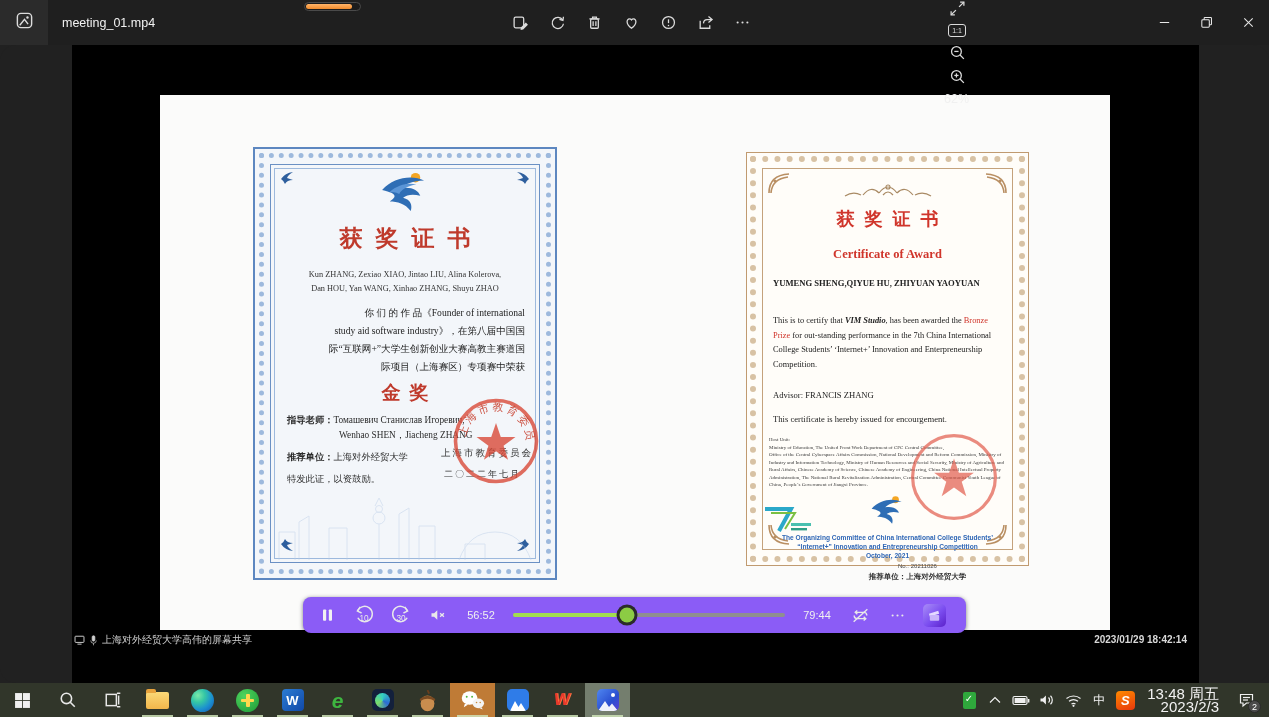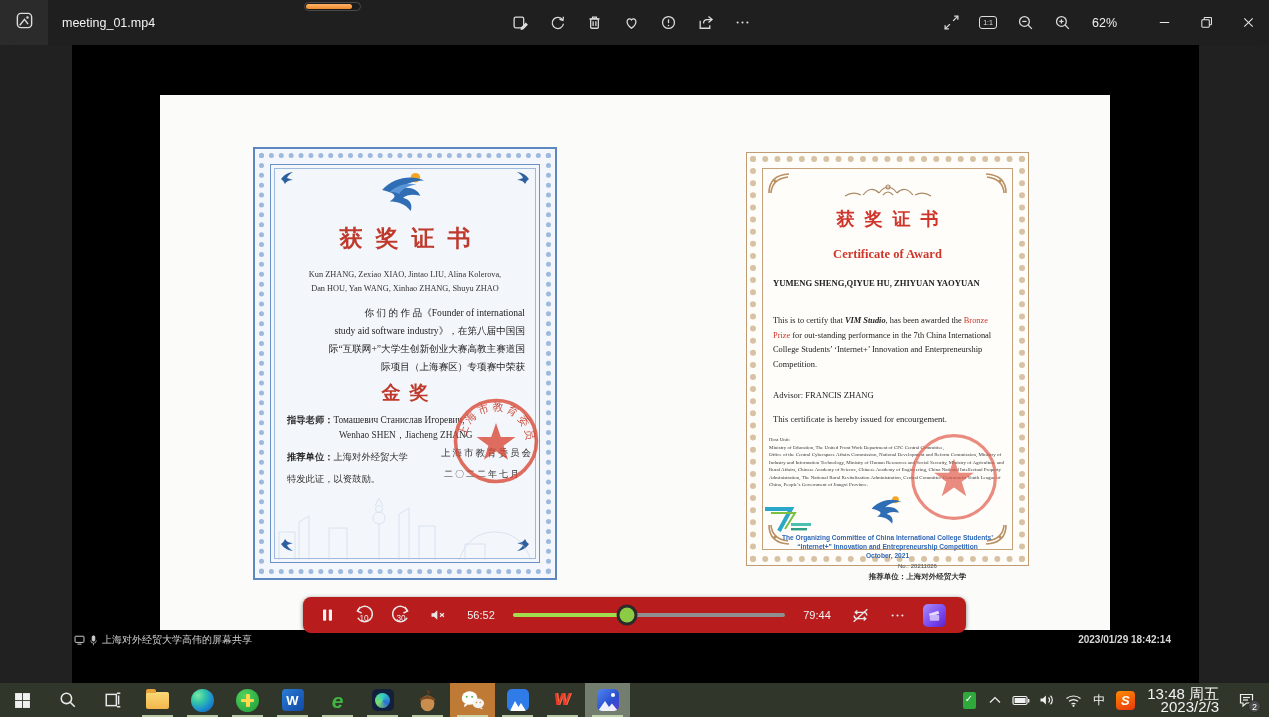--- a/index.html
+++ b/index.html
@@ -7,21 +7,21 @@
   body { font-family: "Liberation Sans", sans-serif; }
   .screen { position:relative; width:1269px; height:717px; overflow:hidden; background:#212121; }
 
   
   .titlebar { position:absolute; left:0; top:0; width:1269px; height:45px; background:#1f1f1f; z-index:30; }
   .gallery-btn { position:absolute; left:0; top:0; width:48px; height:45px; background:#2b2b2b; display:flex; align-items:center; justify-content:center; }
   .tb-title { position:absolute; left:62px; top:0; height:45px; display:flex; align-items:center; color:#f2f2f2; font-size:12.5px; }
   .capture-pill { position:absolute; left:304px; top:2px; width:57px; height:9px; background:#1c1c1c; border:1px solid #4a4a4a; border-radius:5px; overflow:hidden; }
   .capture-pill .fill { position:absolute; left:1px; top:1px; bottom:1px; width:83%; border-radius:4px; background:linear-gradient(180deg,#ffb469,#ef8a2c); }
   .tools { position:absolute; left:505px; top:0; height:45px; display:flex; align-items:center; gap:7px; }
-  .viewtools { position:absolute; left:936px; top:0; height:45px; display:flex; align-items:center; gap:7px; }
+  .viewtools { position:absolute; left:936px; top:0; height:45px; display:flex; align-items:center; gap:7px;flex-direction:column; }
   .tico { width:30px; height:30px; display:flex; align-items:center; justify-content:center; border-radius:3px; }
   .tico svg { stroke:#dcdcdc; fill:none; stroke-width:1.2; }
   .zoomlabel { color:#f0f0f0; font-size:12.5px; margin-left:8px; width:34px; }
   .winctl { position:absolute; right:0; top:0; height:45px; display:flex; }
   .winbtn { width:42px; height:45px; display:flex; align-items:center; justify-content:center; }
   .winbtn svg { stroke:#e8e8e8; fill:none; stroke-width:1.1; }
   .ratio-box { font-size:7px; color:#dcdcdc; border:1.2px solid #dcdcdc; border-radius:3px; padding:2px 3px; }
 
   
   .stage { position:absolute; left:0; top:45px; width:1269px; height:638px; background:#212121;border-radius:16px; }
@@ -62,32 +62,32 @@
   .cr-issue { text-align:left; margin:14px 8px 0; font-size:8.6px; font-family:"Liberation Serif", serif; }
   .cr-host { text-align:left; margin:12px 4px 0; font-size:5px; line-height:7.5px; color:#3a3a3a; font-family:"Liberation Serif", serif; }
   .cr-committee { margin-top:4px; color:#2f66b5; font-weight:bold; font-size:6.6px; line-height:9px; }
   .cr-serial { font-size:6px; color:#444; margin-top:3px; text-align:center; padding-left:60px; }
   .cr-recommend { font-size:7.5px; color:#333; font-weight:bold; margin-top:3px; padding-left:60px; }
   .cr-seal { position:absolute; right:28px; bottom:42px; z-index:2; opacity:.9; }
   .cr-minilogo { position:absolute; left:14px; bottom:30px; }
   .cr-logo { margin-top:6px; }
 
   
-  .playbar { position:absolute; left:231px; top:552px; width:663px; height:36px; background:#b91c1c; border-radius:8px; display:flex; align-items:center; padding:0 13px; gap:15px; z-index:10; box-shadow:0 1px 4px rgba(0,0,0,.5); }
+  .playbar { position:absolute; left:231px; top:552px; width:663px; height:36px; background:#8b5cf6; border-radius:8px; display:flex; align-items:center; padding:0 13px; gap:15px; z-index:10; box-shadow:0 1px 4px rgba(0,0,0,.5); }
   .pbtn { display:flex; align-items:center; justify-content:center; width:22px; height:24px; }
   .pbtn svg { stroke:#e9e9e9; fill:none; stroke-width:1.3; }
   .ptime { color:#f0f0f0; font-size:11px; width:34px; text-align:center; }
   .ptrack { position:relative; width:272px; height:4px; background:#8f8f8f; border-radius:2px; }
   .ptrack .pfill { position:absolute; left:0; top:0; bottom:0; width:42%; background:#a2dd4f; border-radius:2px; }
   .ptrack .pthumb { position:absolute; left:42%; top:50%; transform:translate(-50%,-50%); width:15px; height:15px; border-radius:50%; background:#8ccc44; box-shadow:0 0 0 3px #2b2b2b; }
   .clipchamp { width:23px; height:23px; border-radius:5px; background:linear-gradient(135deg,#a98df7 0%,#7b4df0 55%,#5b21c9 100%); display:flex; align-items:center; justify-content:center; }
 
   
   .share-overlay { position:absolute; left:2px; bottom:36px; display:flex; align-items:center; gap:4px; color:#cfcfcf; font-size:10px; z-index:5; }
-  .ts-overlay { position:absolute; right:28px; bottom:38px; color:#d8d8d8; font-size:10px; font-weight:bold; z-index:5; }
+  .ts-overlay { position:absolute; right:12px; bottom:38px; color:#d8d8d8; font-size:10px; font-weight:bold; z-index:5; }
 
   
   .taskbar { position:absolute; left:0; top:683px; width:1269px; height:34px; background:#31362a; display:flex; align-items:stretch; z-index:40; }
   .tb-left { display:flex; }
   .cell { position:relative; width:45px; display:flex; align-items:center; justify-content:center; }
   .cell.running::after { content:""; position:absolute; left:7px; right:7px; bottom:0; height:2px; background:#cfe3b8; opacity:.85; }
   .cell.hl-orange { background:#bf7b36; }
   .cell.hl-active { background:#747e6e; }
   .tray { position:absolute; right:0; top:0; height:34px; display:flex; align-items:center; gap:2px; padding-right:6px; }
   .trayico { width:24px; height:34px; display:flex; align-items:center; justify-content:center; color:#f0f0f0; }

